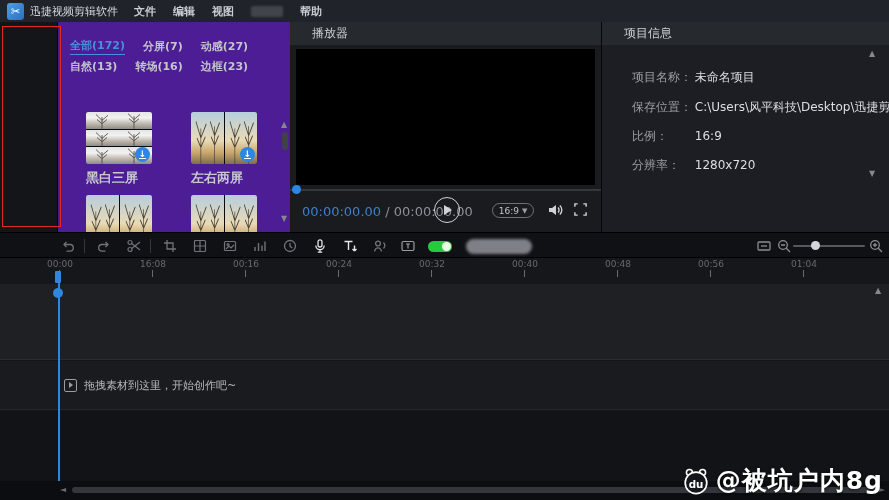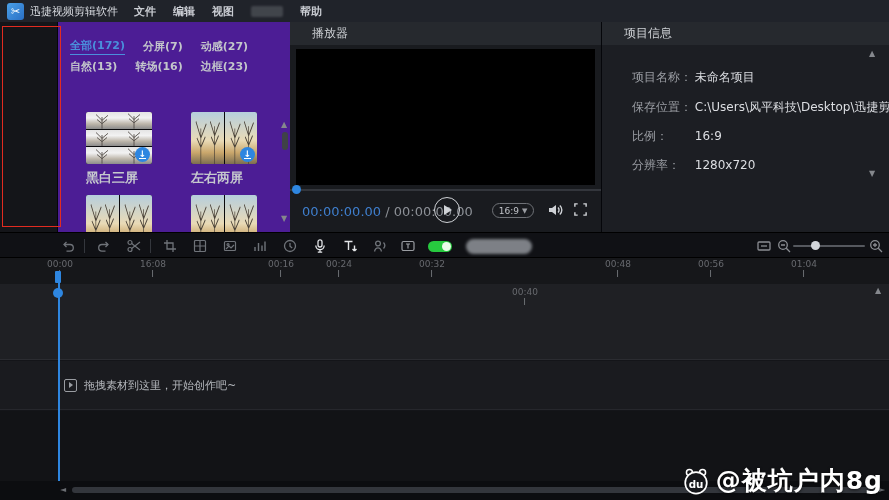--- a/index.html
+++ b/index.html
@@ -362,33 +362,33 @@
     
   </div>
   <div class="ruler-mark" style="left:60px;">
       <span class="rlabel">00:00</span>
       <span class="rtick"></span>
     </div>
   <div class="ruler-mark" style="left:153px;">
       <span class="rlabel">16:08</span>
       <span class="rtick"></span>
     </div>
-  <div class="ruler-mark" style="left:246px;margin-left:35px;">
+  <div class="ruler-mark" style="left:246px;">
       <span class="rlabel">00:16</span>
       <span class="rtick"></span>
     </div>
   <div class="ruler-mark" style="left:339px;">
       <span class="rlabel">00:24</span>
       <span class="rtick"></span>
     </div>
   <div class="ruler-mark" style="left:432px;">
       <span class="rlabel">00:32</span>
       <span class="rtick"></span>
     </div>
-  <div class="ruler-mark" style="left:525px;margin-top:28px;">
+  <div class="ruler-mark" style="left:525px;">
       <span class="rlabel">00:40</span>
       <span class="rtick"></span>
     </div>
   <div class="ruler-mark" style="left:618px;">
       <span class="rlabel">00:48</span>
       <span class="rtick"></span>
     </div>
   <div class="ruler-mark" style="left:711px;">
       <span class="rlabel">00:56</span>
       <span class="rtick"></span>

